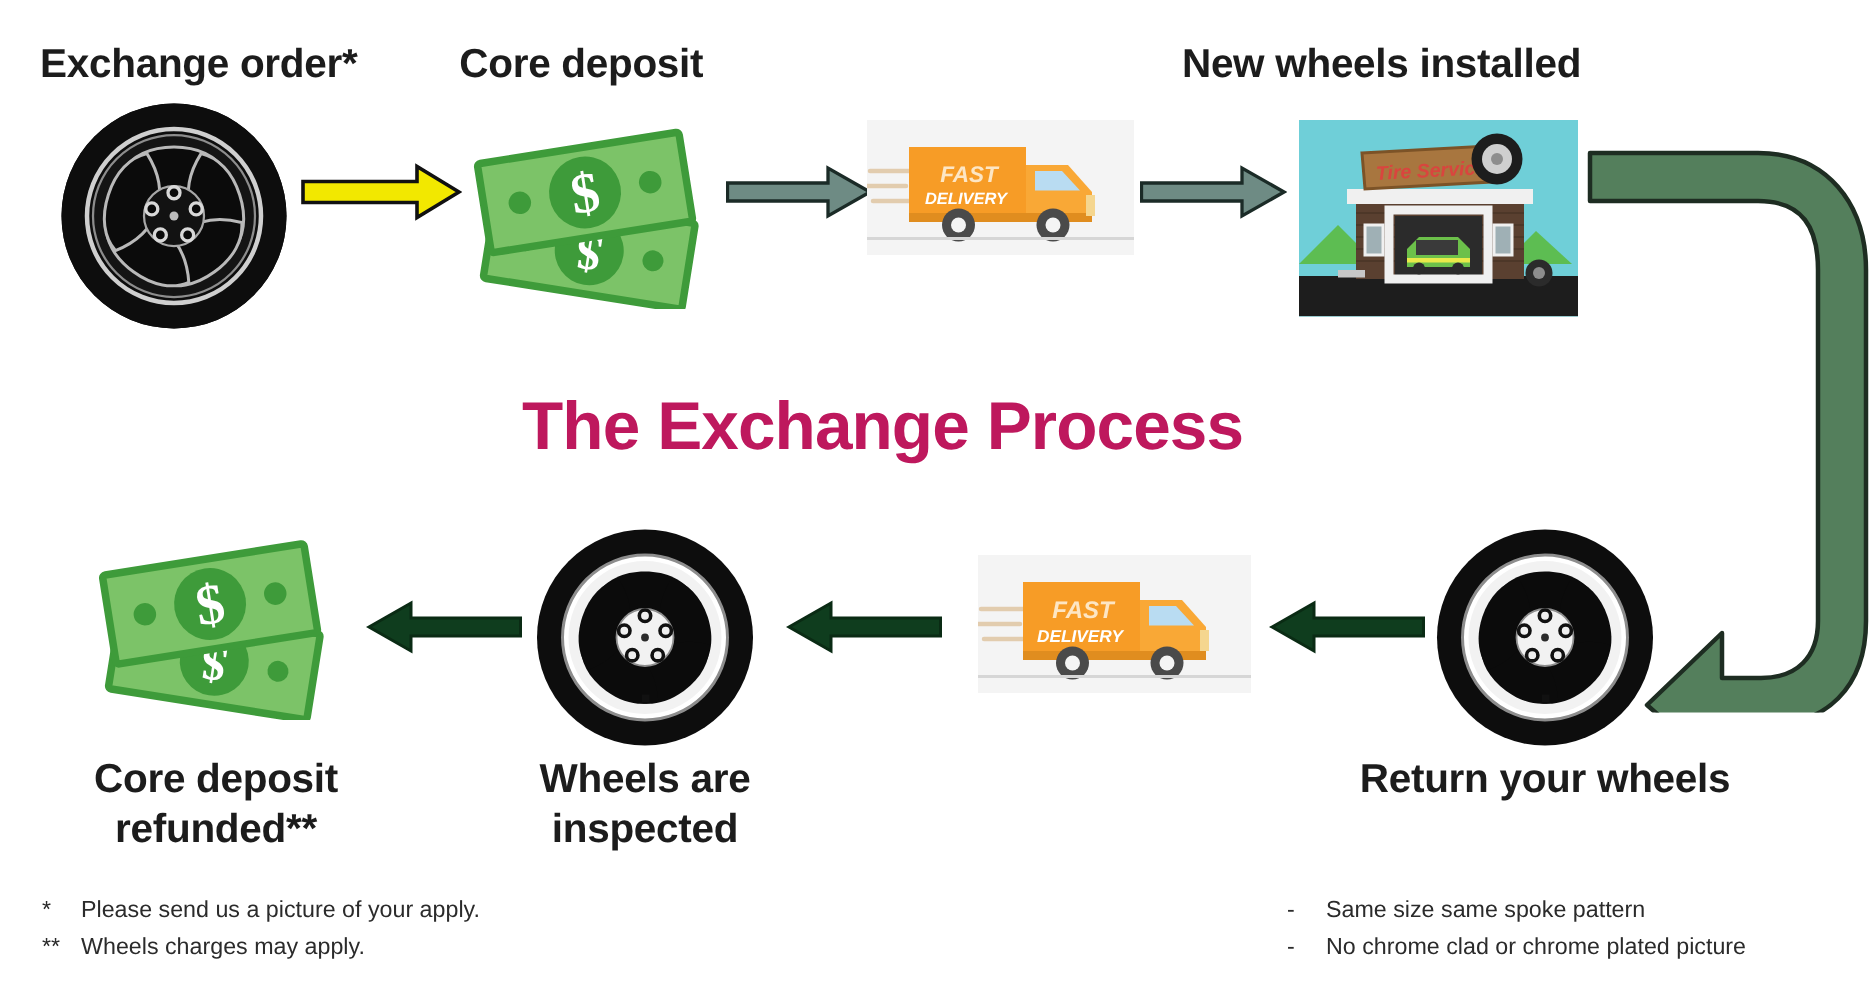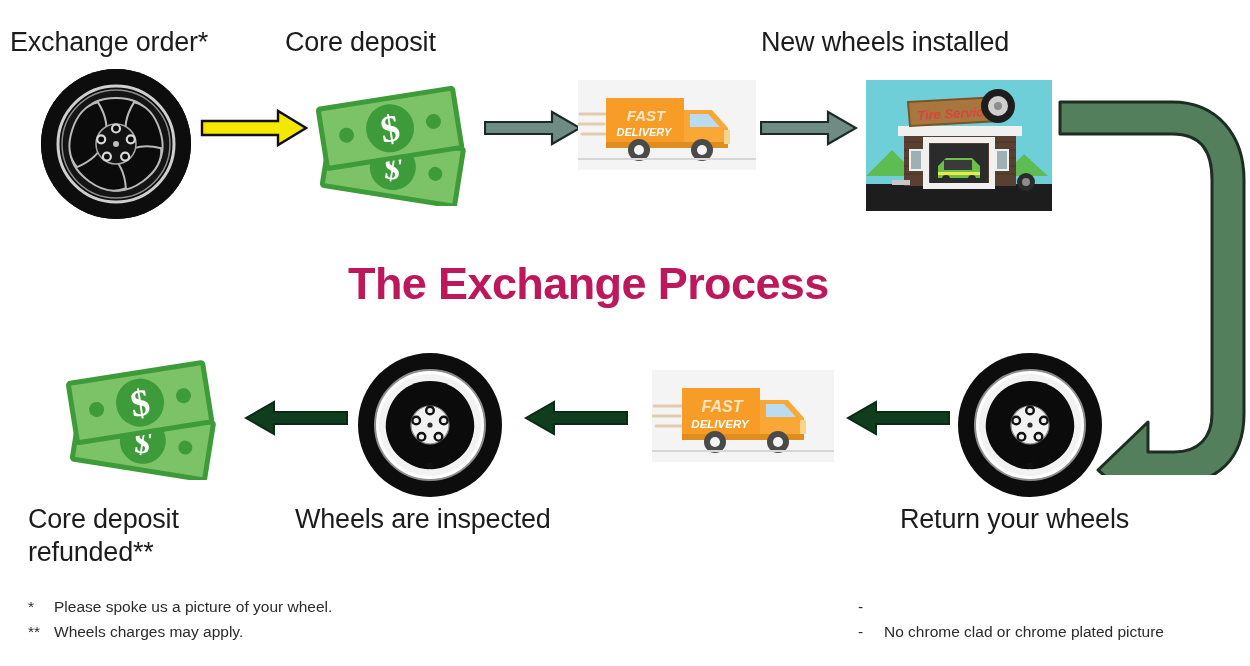--- a/index.html
+++ b/index.html
@@ -10,21 +10,22 @@
     overflow:hidden;
     position:relative;
   }
   .stage{position:absolute;inset:0;}
   .abs{position:absolute;}
 
   .label{
     color:#1c1c1c;
     font-size:27px;
     line-height:33px;
-    font-weight:400;
+    text-align:center;
+    font-weight:700;
     letter-spacing:-0.2px;
     white-space:pre-line;
   }
 
   .title{
     color:#be185d;
     font-size:45px;
     font-weight:700;
     letter-spacing:-0.6px;
     white-space:nowrap;
@@ -344,31 +345,32 @@
   <div class="abs label" style="left:28px;top:503px;width:232px;">Core deposit
 refunded**</div>
 
   <div class="abs label" style="left:295px;top:503px;width:270px;">Wheels are inspected</div>
 
   <div class="abs label" style="left:900px;top:503px;width:260px;">Return your wheels</div>
 
   <div class="abs" style="left:28px;top:594px;">
     <div class="footnote fn-row">
       <span class="fn-mark">*</span>
-      <span>Please spoke us a picture of your wheel.</span>
+      <span>Please send us a picture of your apply.</span>
     </div>
     <div class="footnote fn-row">
       <span class="fn-mark">**</span>
       <span>Wheels charges may apply.</span>
     </div>
   </div>
 
   <div class="abs" style="left:858px;top:594px;">
     <div class="footnote fn-row">
       <span class="fn-mark">-</span>
+      <span>Same size same spoke pattern</span>
     </div>
     <div class="footnote fn-row">
       <span class="fn-mark">-</span>
       <span>No chrome clad or chrome plated picture</span>
     </div>
   </div>
 
 </div>
 
 </body></html>

